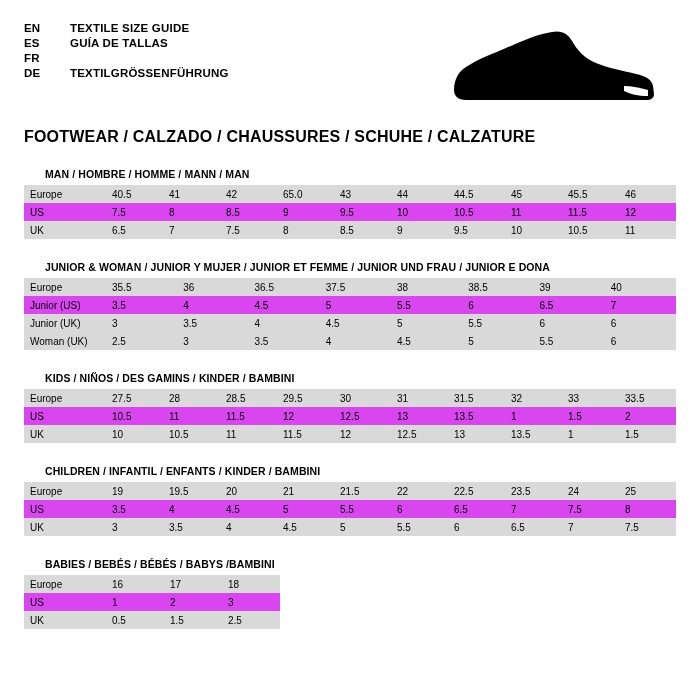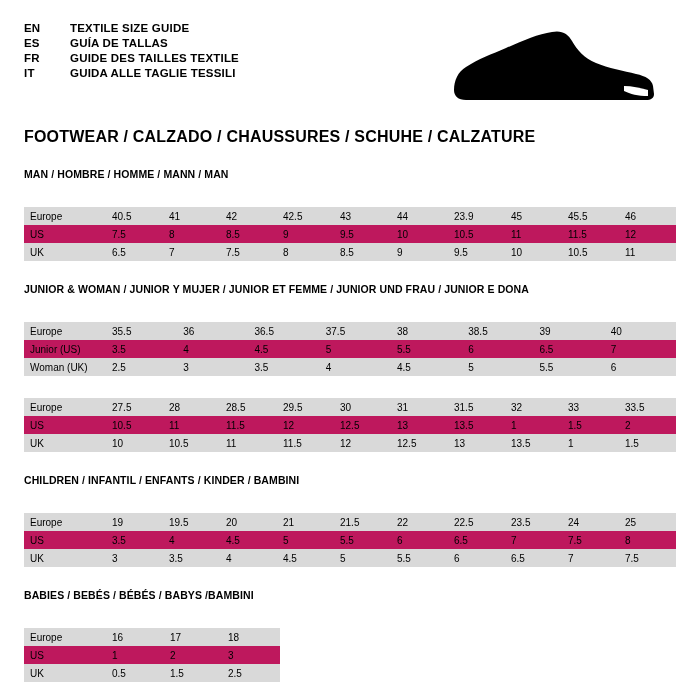--- a/index.html
+++ b/index.html
@@ -57,39 +57,39 @@
   }
   
   .section {
     margin-top: 22px;
   }
   .section-title {
     font-size: 10.5px;
     font-weight: bold;
     letter-spacing: 0.1px;
     padding-bottom: 5px;
+    margin-left: 21px;
   }
   table {
     border-collapse: collapse;
     width: 100%;
     table-layout: fixed;
-    margin-top: 22px;
   }
   td {
     font-size: 10px;
     height: 18px;
     padding: 0 0 0 6px;
     text-align: left;
     white-space: nowrap;
   }
   tr.shaded td {
     background: #d9d9d9;
   }
   tr.plain td {
-    background: #be185d;
+    background: #d946ef;
   }
   td.label {
     width: 76px;
   }
   .s-babies table {
     width: 232px;
   }
   .s-babies td.label { width: 76px; }
   .s-babies td { width: 52px; }
 </style>
@@ -103,25 +103,24 @@
       <div class="lang-row">
         <span class="lang-code">EN</span>
         <span class="lang-title">TEXTILE SIZE GUIDE</span>
       </div>
       <div class="lang-row">
         <span class="lang-code">ES</span>
         <span class="lang-title">GUÍA DE TALLAS</span>
       </div>
       <div class="lang-row">
         <span class="lang-code">FR</span>
-        <span class="lang-title">GUIDE DES TAILLES TEXTILE</span>
       </div>
       <div class="lang-row">
-        <span class="lang-code">IT</span>
-        <span class="lang-title">GUIDA ALLE TAGLIE TESSILI</span>
+        <span class="lang-code">DE</span>
+        <span class="lang-title">TEXTILGRÖSSENFÜHRUNG</span>
       </div>
     </div>
 
     <div class="shoe-icon">
       <svg width="210" height="80" viewBox="0 0 210 80" aria-hidden="true">
         <path fill="#000000" d="M6 62 C6 52 10 44 18 39 C30 31 44 26 58 20 C74 13 90 6 104 4
           C114 2 120 6 124 13 C129 22 136 30 148 35 C160 40 176 43 188 46
           C198 48 204 52 205 58 L206 66 C206 70 203 72 198 72
           L18 72 C10 72 6 68 6 62 Z"></path>
         <path fill="#ffffff" d="M176 58 C184 58 192 60 200 62 L200 68 C190 68 182 66 176 63 Z"></path>
@@ -133,24 +132,24 @@
 
   <div class="section s-man">
     <div class="section-title">MAN / HOMBRE / HOMME / MANN / MAN</div>
     <table>
       <tbody>
           <tr class="shaded">
         <td class="label">Europe</td>
         <td>40.5</td>
         <td>41</td>
         <td>42</td>
-        <td>42.5</td>
+        <td>65.0</td>
         <td>43</td>
         <td>44</td>
-        <td>23.9</td>
+        <td>44.5</td>
         <td>45</td>
         <td>45.5</td>
         <td>46</td>
       </tr>
       <tr class="plain">
         <td class="label">US</td>
         <td>7.5</td>
         <td>8</td>
         <td>8.5</td>
         <td>9</td>
@@ -198,35 +197,47 @@
         <td>3.5</td>
         <td>4</td>
         <td>4.5</td>
         <td>5</td>
         <td>5.5</td>
         <td>6</td>
         <td>6.5</td>
         <td>7</td>
       </tr>
       <tr class="shaded">
+        <td class="label">Junior (UK)</td>
+        <td>3</td>
+        <td>3.5</td>
+        <td>4</td>
+        <td>4.5</td>
+        <td>5</td>
+        <td>5.5</td>
+        <td>6</td>
+        <td>6</td>
+      </tr>
+      <tr class="shaded">
         <td class="label">Woman (UK)</td>
         <td>2.5</td>
         <td>3</td>
         <td>3.5</td>
         <td>4</td>
         <td>4.5</td>
         <td>5</td>
         <td>5.5</td>
         <td>6</td>
       </tr>
     </tbody>
       </table>
   </div>
 
   <div class="section s-kids">
+    <div class="section-title">KIDS / NIÑOS / DES GAMINS / KINDER / BAMBINI</div>
     <table>
       <tbody>
           <tr class="shaded">
         <td class="label">Europe</td>
         <td>27.5</td>
         <td>28</td>
         <td>28.5</td>
         <td>29.5</td>
         <td>30</td>
         <td>31</td>

